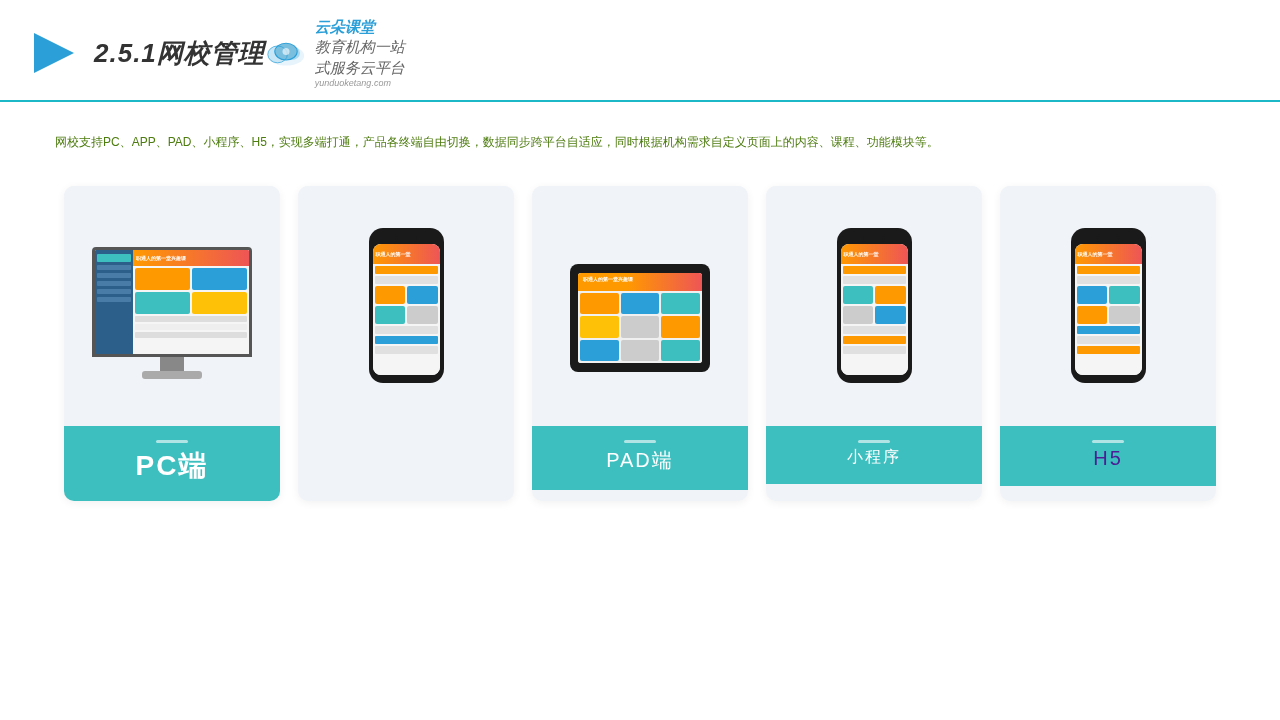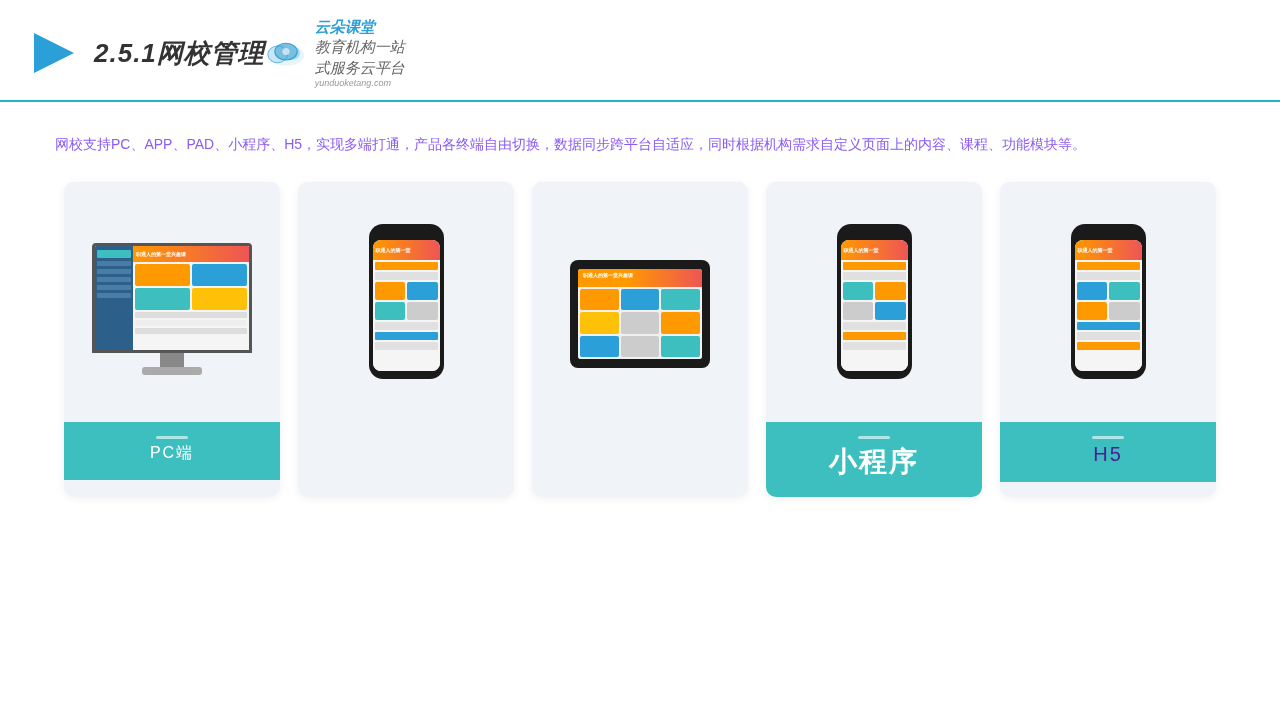--- a/index.html
+++ b/index.html
@@ -56,24 +56,24 @@
       font-size: 9px;
       color: #999;
       display: block;
     }
 
     
     .content {
       padding: 28px 55px 20px 55px;
     }
     .description {
-      font-size: 14px;
-      color: #8b5cf6;
+      font-size: 12px;
+      color: #4d7c0f;
       line-height: 2;
-      margin-bottom: 24px;
+      margin-bottom: 32px;
     }
 
     
     .cards-container {
       display: flex;
       gap: 18px;
       justify-content: center;
       margin-top: 10px;
     }
     .card {
@@ -323,21 +323,21 @@
                 </div>
               </div>
             </div>
           </div>
           <div class="monitor-neck"></div>
           <div class="monitor-base"></div>
         </div>
       </div>
       <div class="card-label-inner">
         <div class="card-label-bar"></div>
-        <span style="font-size:16px;color:#fff;font-weight:400;letter-spacing:2px;">PC端</span>
+        <span style="font-size:28px;color:#fff;font-weight:700;letter-spacing:2px;">PC端</span>
       </div>
     </div>
 
     <div class="card">
       <div class="card-image-area card-img-phone">
         <div class="phone-wrapper">
           <div class="phone-body">
             <div class="phone-notch"></div>
             <div class="phone-screen">
               <div class="phone-screen-header">
@@ -380,20 +380,24 @@
                 <div class="pad-block"></div>
                 <div class="pad-block pad-block-orange"></div>
                 <div class="pad-block pad-block-blue"></div>
                 <div class="pad-block"></div>
                 <div class="pad-block pad-block-green"></div>
               </div>
             </div>
           </div>
         </div>
       </div>
+      <div class="card-label-inner">
+        <div class="card-label-bar"></div>
+        <span style="font-size:20px;color:#fff;font-weight:500;letter-spacing:2px;">PAD端</span>
+      </div>
     </div>
 
     <div class="card">
       <div class="card-image-area card-img-phone">
         <div class="phone-wrapper">
           <div class="phone-body">
             <div class="phone-notch"></div>
             <div class="phone-screen">
               <div class="phone-screen-header">
                 <span style="font-size:5px;color:#fff;font-weight:bold;">职通人的第一堂</span>
@@ -410,21 +414,21 @@
                 <div class="phone-row"></div>
                 <div class="phone-row-orange"></div>
                 <div class="phone-row"></div>
               </div>
             </div>
           </div>
         </div>
       </div>
       <div class="card-label-inner">
         <div class="card-label-bar"></div>
-        <span style="font-size:28px;color:#fff;font-weight:700;letter-spacing:2px;">小程序</span>
+        <span style="font-size:16px;color:#fff;font-weight:400;letter-spacing:2px;">小程序</span>
       </div>
     </div>
 
     <div class="card">
       <div class="card-image-area card-img-phone">
         <div class="phone-wrapper">
           <div class="phone-body">
             <div class="phone-notch"></div>
             <div class="phone-screen">
               <div class="phone-screen-header">

